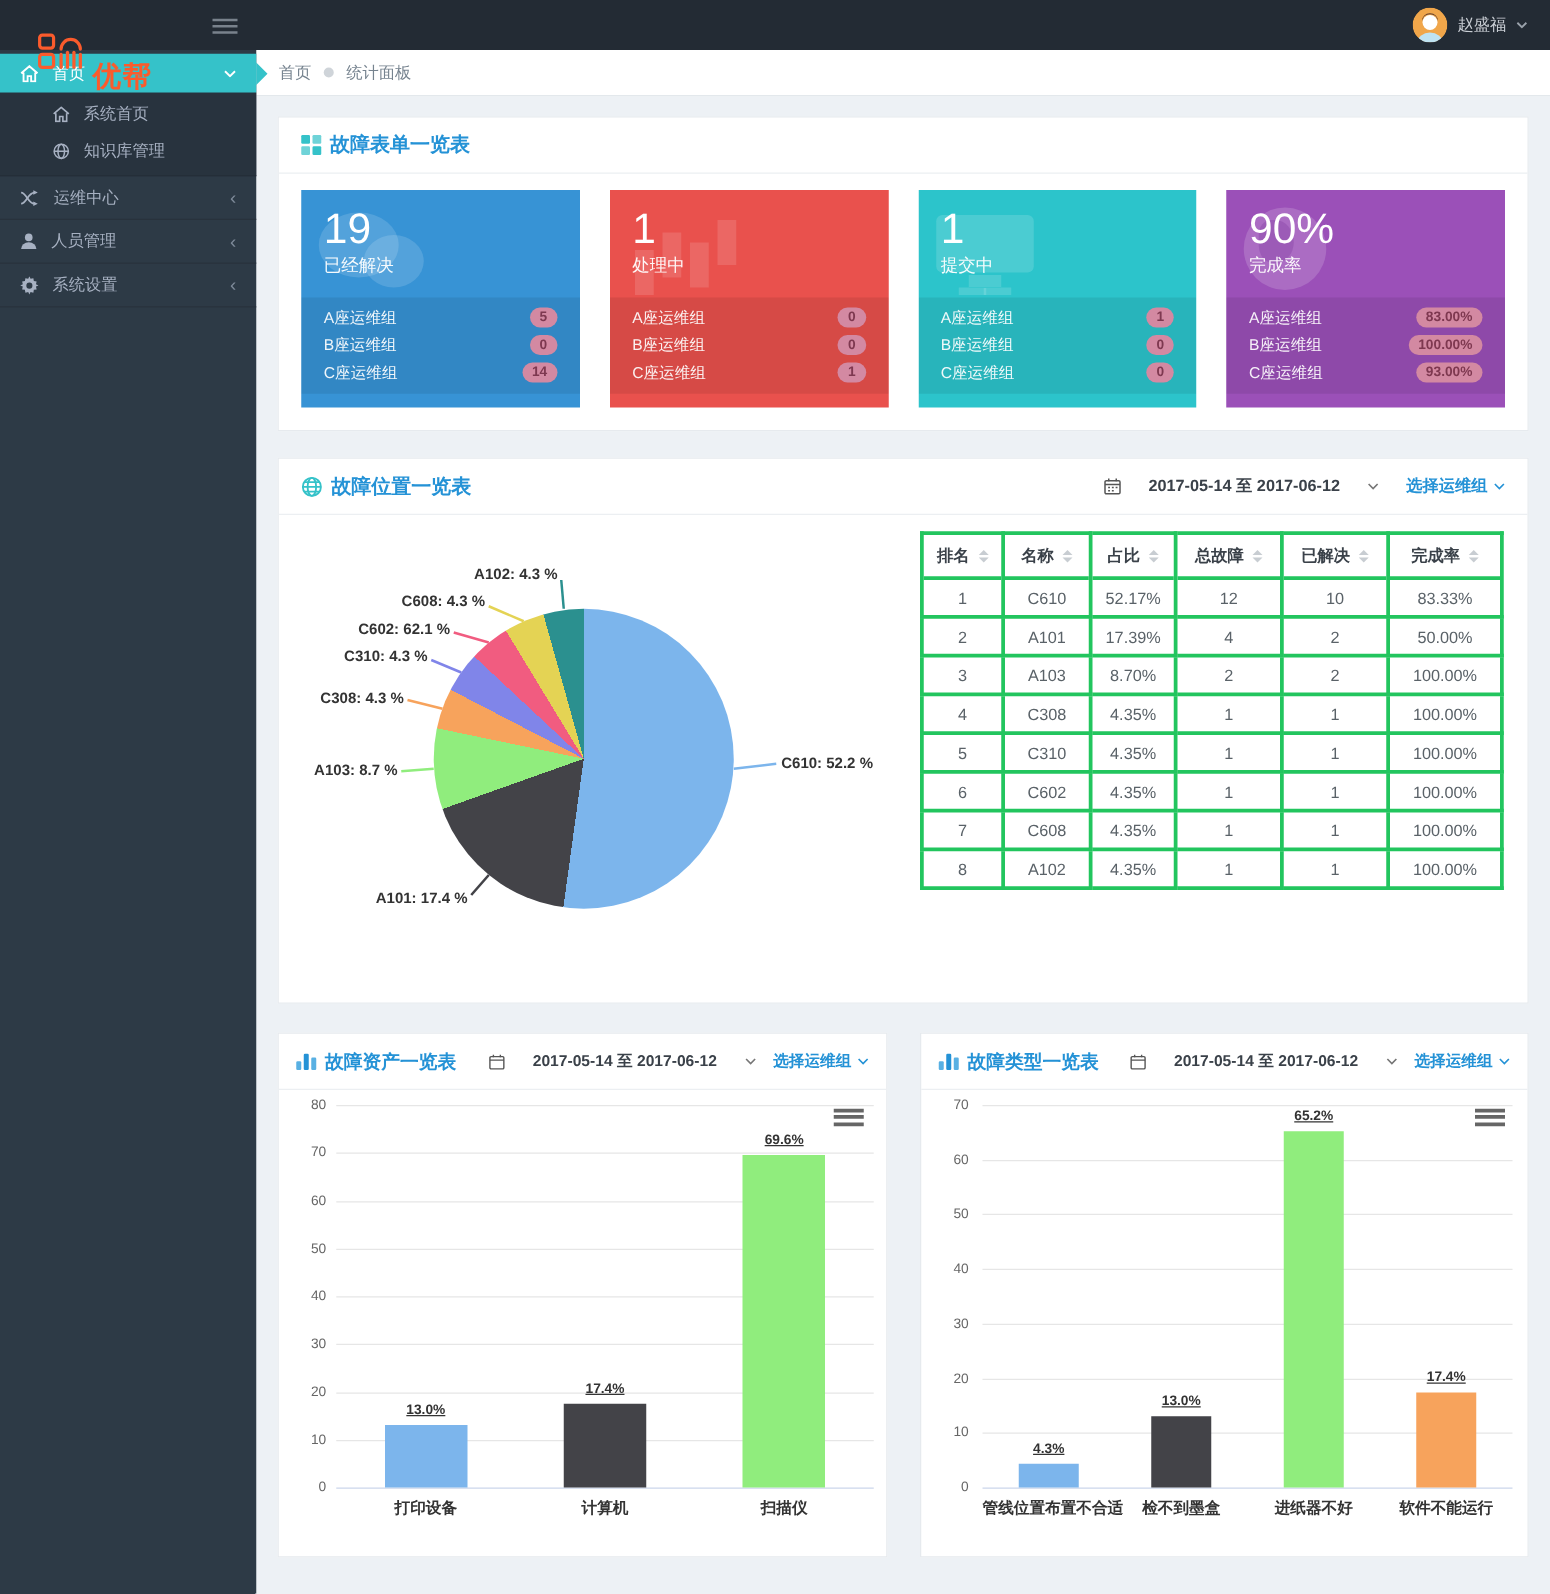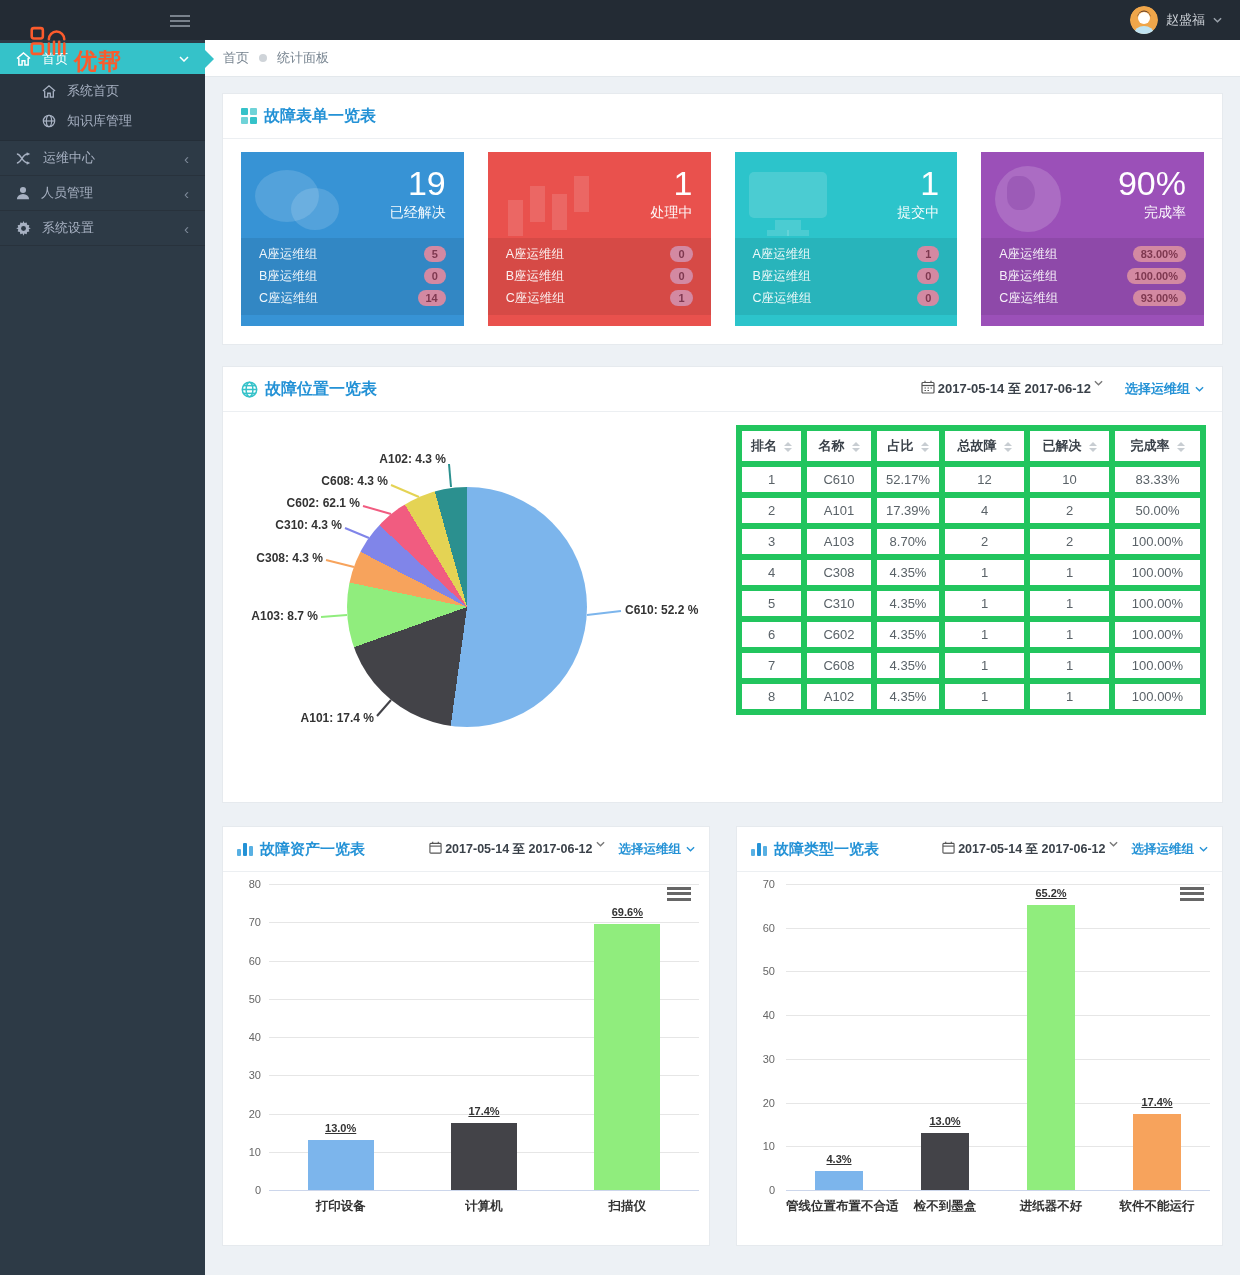--- a/index.html
+++ b/index.html
@@ -33,27 +33,27 @@
   
   .main { position:absolute; left:205px; top:40px; width:1035px; height:1235px; background:#edf1f5; }
   .breadcrumb-bar { height:37px; background:#fff; border-bottom:1px solid #e3e8ec; display:flex; align-items:center; padding:0 18px; gap:10px; }
   .crumb { font-size:13px; color:#76838f; cursor:pointer; }
   .crumb-dot { width:8px; height:8px; border-radius:50%; background:#cfd4d9; }
 
   .panel { position:absolute; background:#fff; border:1px solid #e6eaee; }
   .panel-head { height:45px; display:flex; align-items:center; padding:0 18px; border-bottom:1px solid #eceff2; }
   .panel-title { display:flex; align-items:center; gap:7px; font-size:16px; font-weight:700; color:#2492d6; }
   .head-controls { margin-left:auto; display:flex; align-items:center; gap:22px; }
-  .date-ctl { display:flex; gap:3px; font-size:13px; color:#3a4149; font-weight:600; cursor:pointer; }
+  .date-ctl { display:flex; align-items:center; gap:22px; font-size:13px; color:#3a4149; font-weight:600; cursor:pointer; }
   .link-ctl { display:flex; align-items:center; gap:5px; font-size:13px; color:#2492d6; font-weight:600; cursor:pointer; }
 
   
   .cards-row { position:absolute; left:18px; top:58px; right:18px; display:flex; gap:24px; }
   .stat-card { flex:1; height:174px; position:relative; color:#fff; overflow:hidden; }
-  .stat-top { position:relative; height:86px; padding:12px 18px 0; text-align:right; }
+  .stat-top { position:relative; height:86px; padding:12px 18px 0; text-align:left; }
   .stat-value { font-size:34px; font-weight:400; line-height:38px; }
   .stat-label { font-size:14px; margin-top:2px; opacity:.95; }
   .stat-rows { position:relative; background:rgba(0,0,0,0.08); padding:5px 18px 6px; }
   .stat-row { display:flex; align-items:center; height:22px; }
   .stat-row-label { font-size:12.5px; opacity:.92; }
   .stat-badge { margin-left:auto; background:#d389a2; color:#7e3850; font-size:11px; font-weight:700; border-radius:9px; padding:2px 8px; min-width:22px; text-align:center; }
   .stat-footer { height:21px; }
   .deco { position:absolute; left:14px; top:14px; width:100px; height:70px; pointer-events:none; }
   .deco-bubbles::before { content:''; position:absolute; left:0; top:4px; width:64px; height:52px; border-radius:50%; background:rgba(255,255,255,.14); }
   .deco-bubbles::after { content:''; position:absolute; left:36px; top:22px; width:48px; height:42px; border-radius:50%; background:rgba(255,255,255,.14); }
@@ -65,21 +65,21 @@
   .deco-globe::after { content:''; position:absolute; left:12px; top:10px; width:28px; height:34px; border-radius:40% 60% 55% 45%; background:rgba(130,60,160,.35); }
 
   
   .pie-area { position:absolute; left:8px; top:12px; width:500px; height:345px; }
   .pie-circle { position:absolute; left:116px; top:63px; width:240px; height:240px; border-radius:50%; }
   .pie-label { position:absolute; height:16px; font-size:12px; font-weight:700; color:#333; white-space:nowrap; }
   .export-btn { position:absolute; width:24px; height:20px; cursor:pointer; }
   .export-btn i { display:block; height:3px; background:#666; margin-top:2.5px; }
 
   table.loc { position:absolute; left:513px; top:13px; border-collapse:collapse; font-size:13px; background:#fff; }
-  table.loc th, table.loc td { border:6px solid #22c55e; text-align:center; }
+  table.loc th, table.loc td { border:3px solid #22c55e; text-align:center; }
   table.loc th { height:36px; color:#3a4149; font-weight:700; padding:0 6px; cursor:pointer; border-bottom:1px solid #d9dee3; }
   table.loc td { height:31px; color:#5a6268; font-weight:400; }
   .sort { display:inline-flex; flex-direction:column; gap:2px; margin-left:7px; vertical-align:middle; }
   .sort i { width:0; height:0; border-left:4px solid transparent; border-right:4px solid transparent; display:block; }
   .sort .up { border-bottom:4px solid #c8cdd2; }
   .sort .dn { border-top:4px solid #c8cdd2; }
 
   
   .chart-body { position:relative; }
   .ytick { position:absolute; width:38px; text-align:right; font-size:11px; color:#666;padding-left:24px; }

